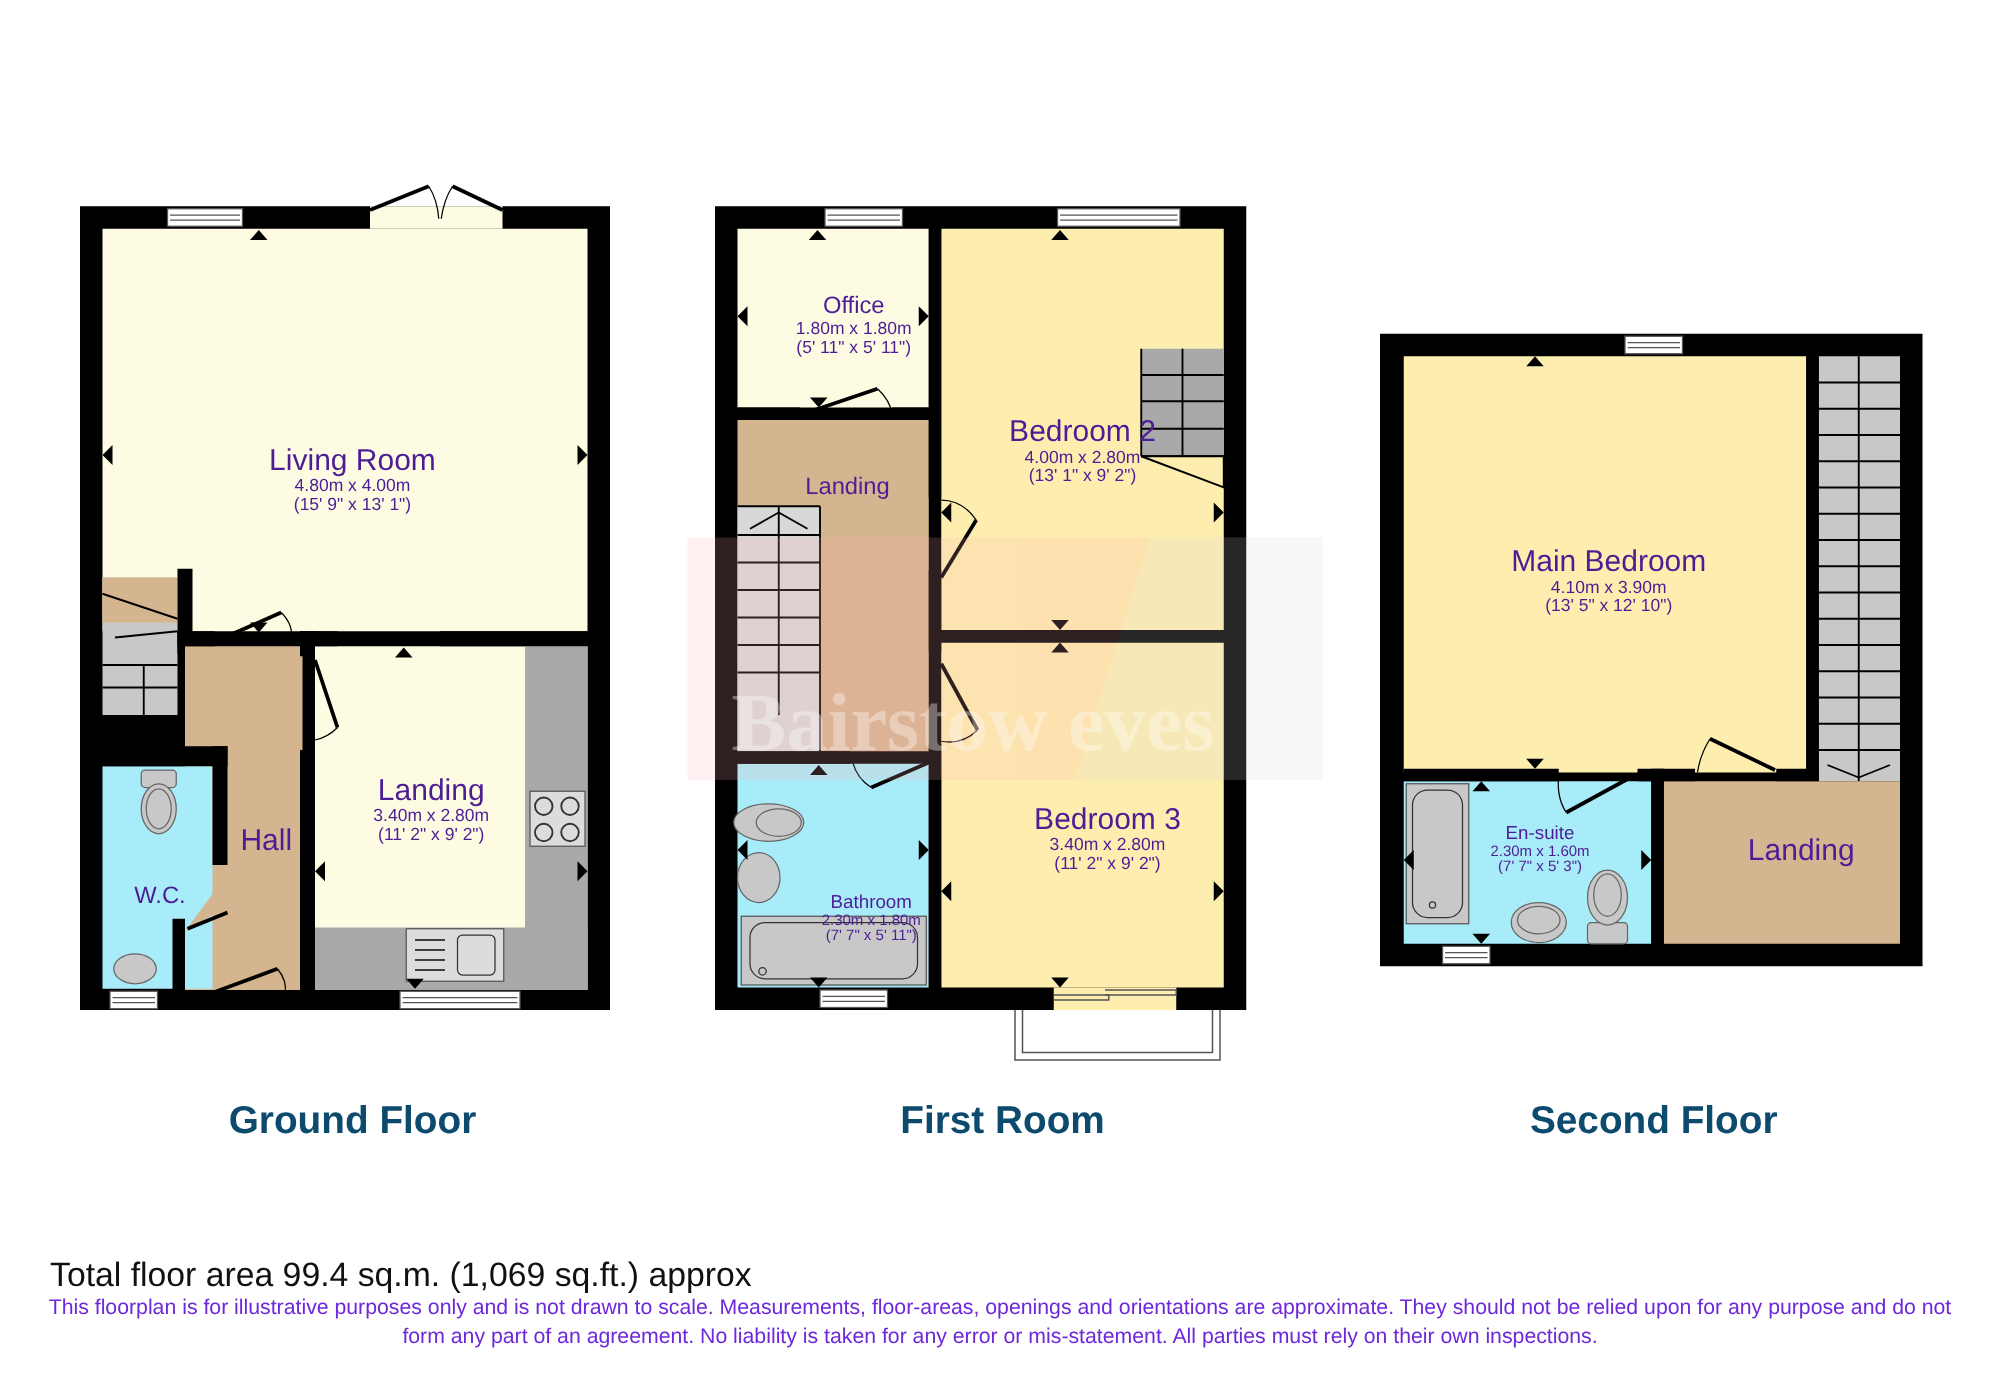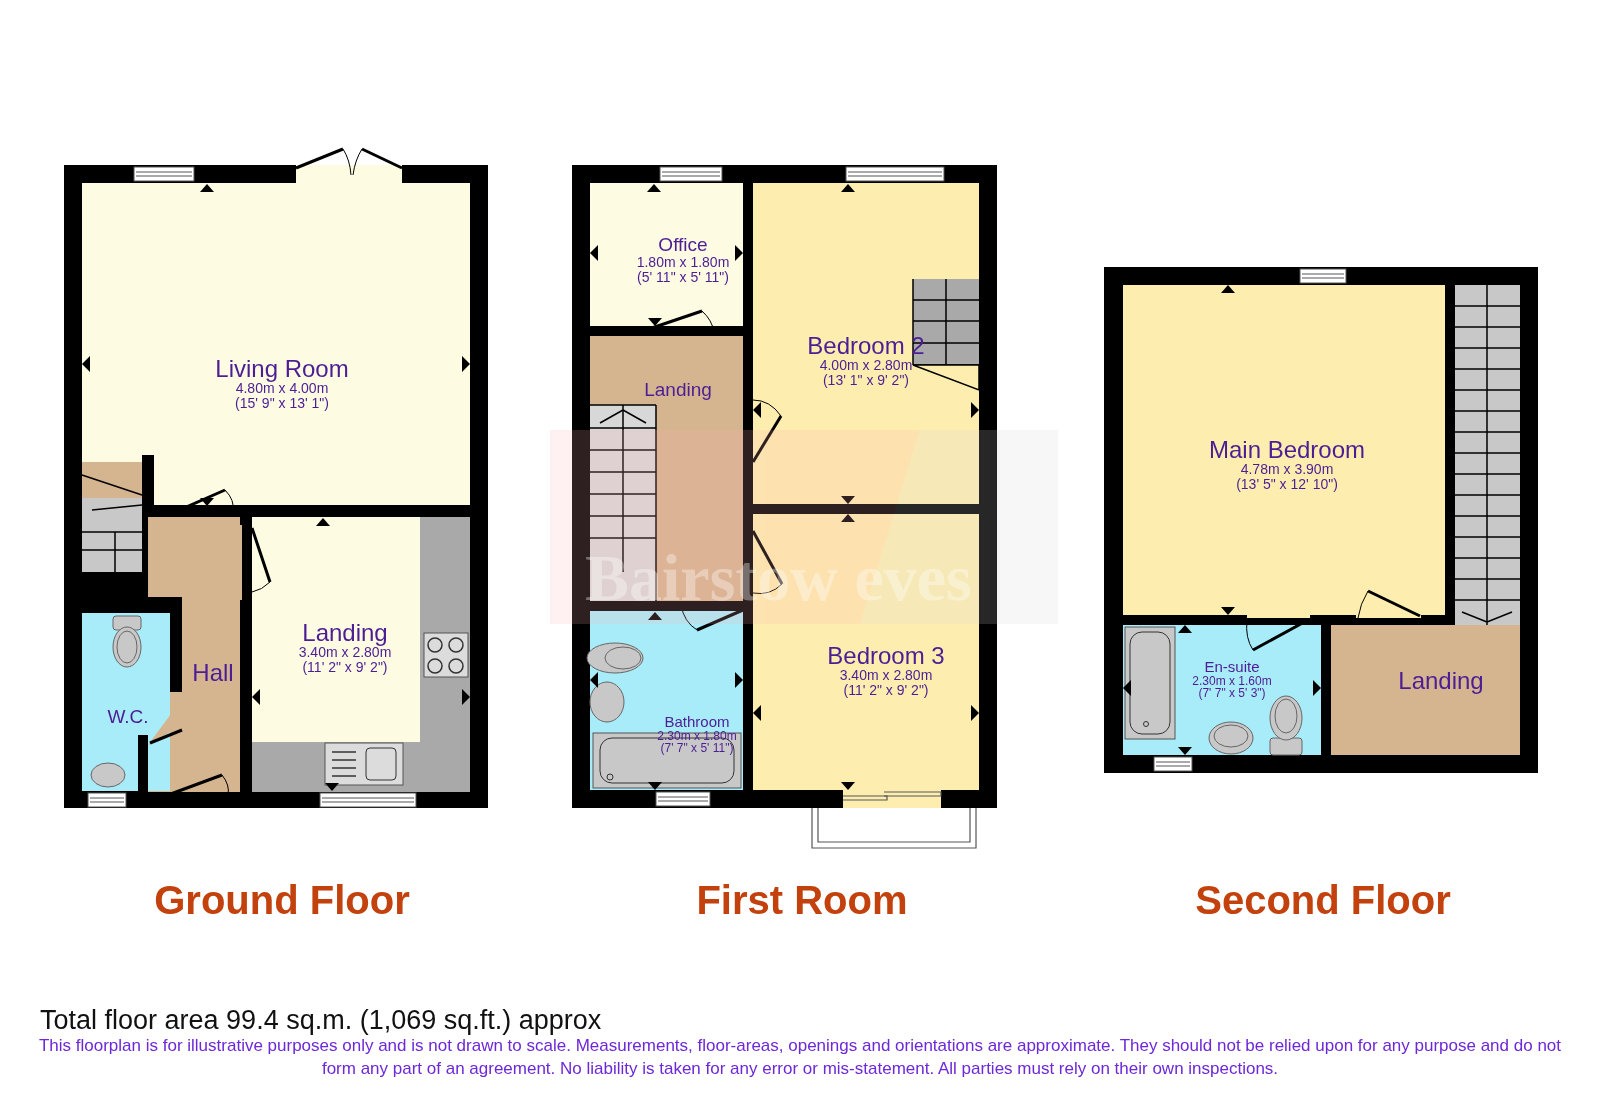--- a/index.html
+++ b/index.html
@@ -4,21 +4,21 @@
 <style>
   html, body { margin:0; padding:0; background:#ffffff; }
   body { width:1600px; height:1120px; position:relative; overflow:hidden; font-family:"Liberation Sans", sans-serif; color:#111; }
   #plan { position:absolute; left:0; top:0; width:1600px; height:1120px; }
   .lbl { position:absolute; text-align:center; color:#4c1d95; line-height:1.05; white-space:nowrap; transform:translateX(-50%); }
   .rname { font-size:24px; }
   .rdim { font-size:14px; }
   .rname-s { font-size:19px; }
   .rname-xs { font-size:15px; }
   .rdim-xs { font-size:12px; }
-  .floor-title { position:absolute; font-weight:bold; font-size:40px; transform:translateX(-50%); white-space:nowrap; color:#c2410c; }
+  .floor-title { position:absolute; font-weight:bold; font-size:31px; transform:translateX(-50%); white-space:nowrap; color:#0c4a6e; }
   .footer-area { position:absolute; left:40px; top:1005px; font-size:27px; color:#111; }
   .footer-disc { position:absolute; left:20px; width:1560px; top:1034px; font-size:17px; text-align:center; line-height:23px; color:#6d28d9; }
 </style>
 </head>
 <body>
 
 <svg id="plan" viewBox="0 0 1600 1120" xmlns="http://www.w3.org/2000/svg">
 
   <g>
     <rect x="64" y="165" width="424" height="643" fill="#000"></rect>
@@ -345,21 +345,21 @@
   <div class="rdim-xs">(7' 7" x 5' 11")</div>
 </div>
 <div class="lbl" style="left:886px; top:643px;">
   <div class="rname">Bedroom 3</div>
   <div class="rdim">3.40m x 2.80m</div>
   <div class="rdim">(11' 2" x 9' 2")</div>
 </div>
 
 <div class="lbl" style="left:1287px; top:437px;">
   <div class="rname">Main Bedroom</div>
-  <div class="rdim">4.78m x 3.90m</div>
+  <div class="rdim">4.10m x 3.90m</div>
   <div class="rdim">(13' 5" x 12' 10")</div>
 </div>
 <div class="lbl" style="left:1232px; top:659px;">
   <div class="rname-xs">En-suite</div>
   <div class="rdim-xs">2.30m x 1.60m</div>
   <div class="rdim-xs">(7' 7" x 5' 3")</div>
 </div>
 <div class="lbl" style="left:1441px; top:668px;">
   <div class="rname">Landing</div>
 </div>

